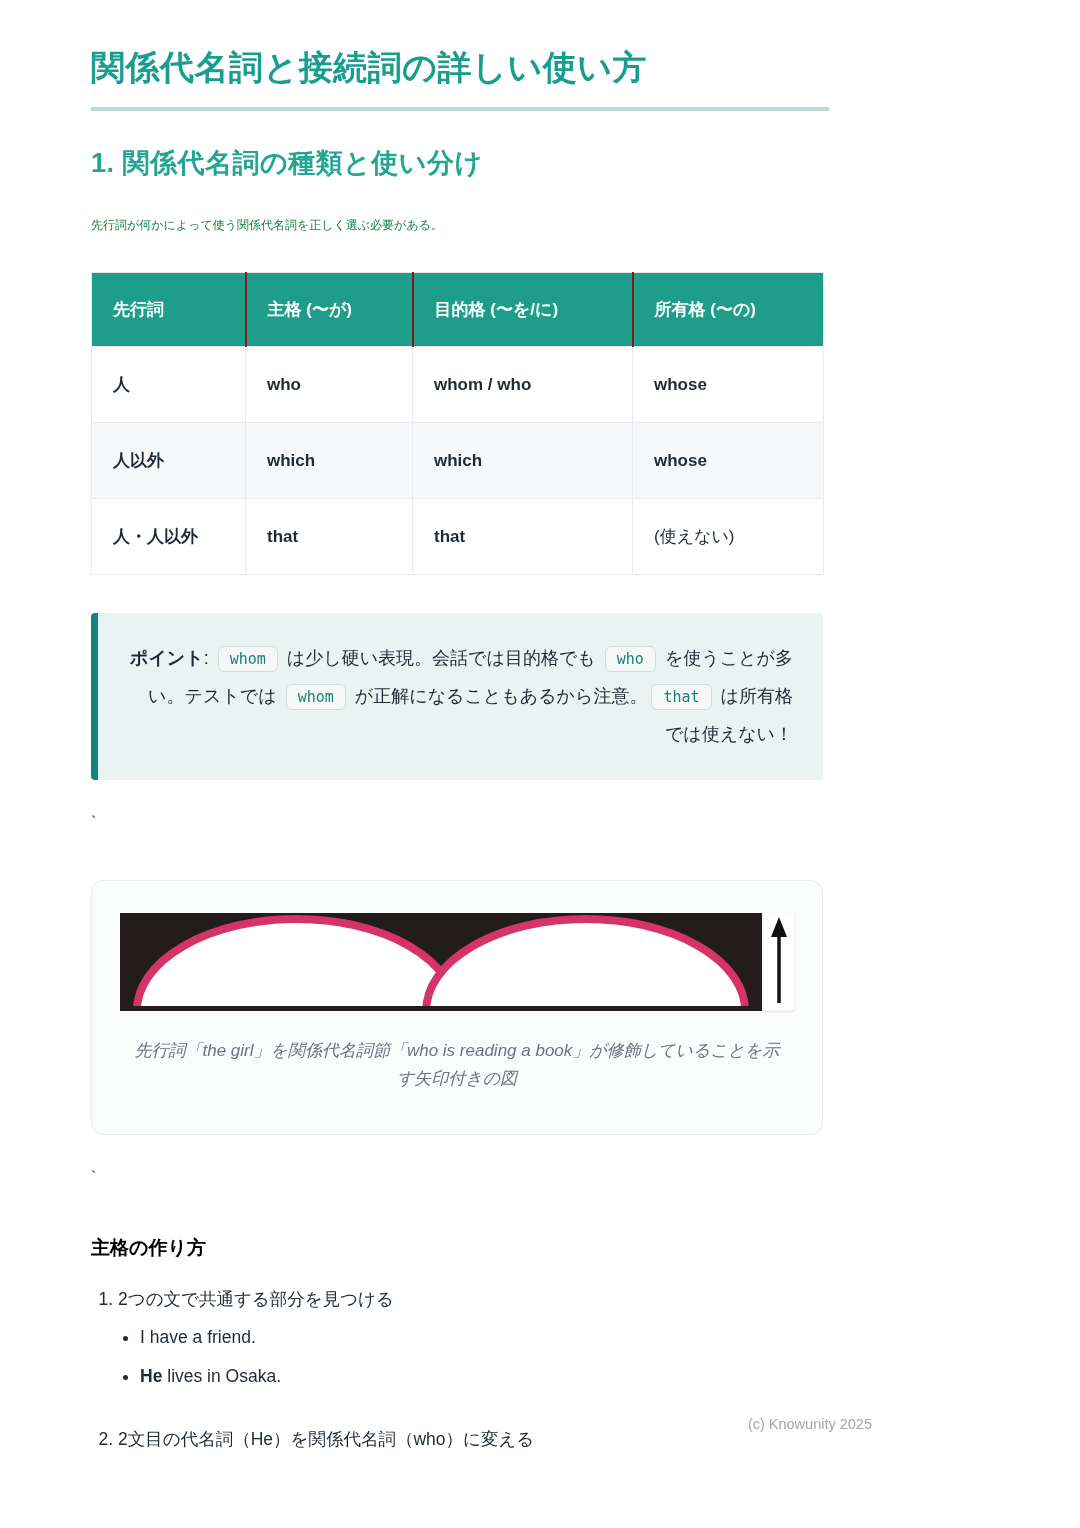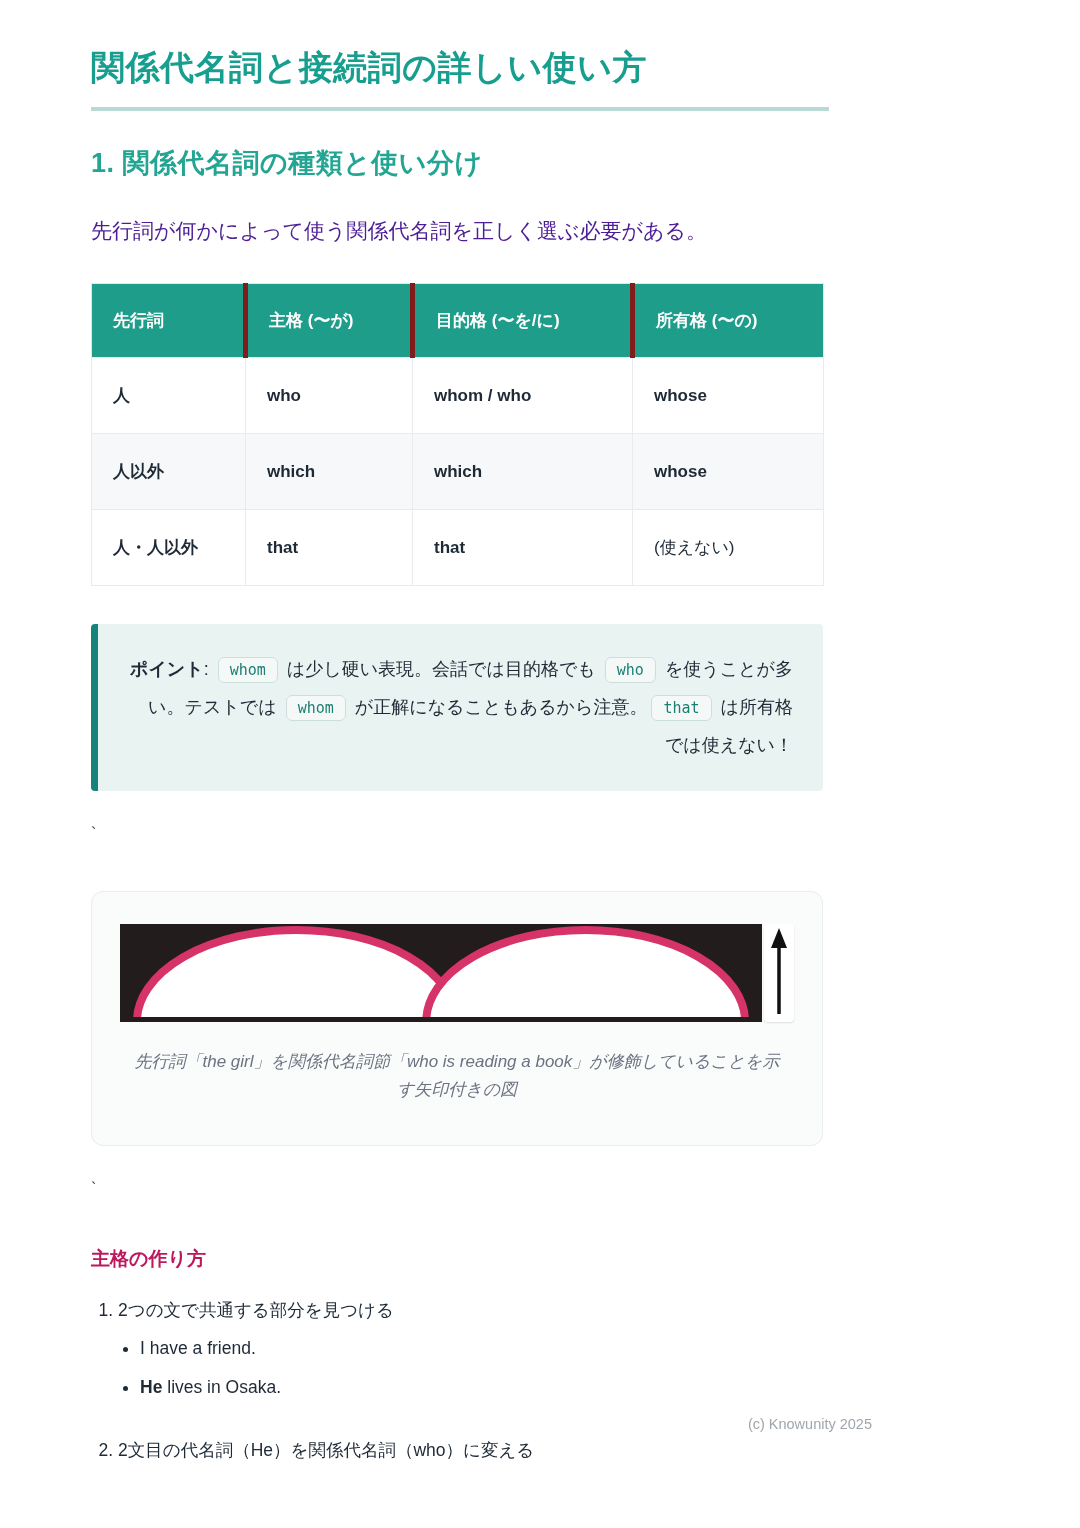--- a/index.html
+++ b/index.html
@@ -48,43 +48,43 @@
   }
   h2.section-heading {
     margin: 34px 0 0 0;
     font-size: 27px;
     font-weight: bold;
     color: #22a592;
     letter-spacing: 0.5px;
   }
   p.intro {
     margin: 36px 0 0 0;
-    font-size: 21px;
-    color: #4c1d95;
+    font-size: 12px;
+    color: #15803d;
   }
   
   table.rel-table {
     margin-top: 38px;
     width: 732px;
     border-collapse: collapse;
     table-layout: fixed;
     font-size: 17px;
     border: 1px solid #e4e7ea;
   }
   table.rel-table col.c1 { width: 154px; }
   table.rel-table col.c2 { width: 167px; }
   table.rel-table col.c3 { width: 220px; }
   table.rel-table col.c4 { width: 191px; }
   table.rel-table th {
     background: #1e9d8b;
     color: #ffffff;
     font-weight: bold;
     text-align: left;
     padding: 25px 10px 25px 21px;
-    border-right: 5px solid #7f1d1d;
+    border-right: 2px solid #7f1d1d;
   }
   table.rel-table th:last-child { border-right: none; }
   table.rel-table td {
     background: #ffffff;
     font-weight: bold;
     color: #1f2a37;
     padding: 26px 10px 26px 21px;
     border: 1px solid #e9ebee;
   }
   table.rel-table tr.alt td { background: #f7f8f9; }
@@ -159,21 +159,21 @@
     font-size: 17px;
     line-height: 1.6;
     color: #6b7280;
     text-align: center;
     padding: 0 8px;
   }
   h3.howto-heading {
     margin: 46px 0 0 0;
     font-size: 19px;
     font-weight: bold;
-    color: #be185d;
+    color: #000000;
   }
   ol.howto-list {
     margin: 26px 0 0 0;
     padding-left: 27px;
     font-size: 17.5px;
     color: #1f2a37;
   }
   ol.howto-list > li { margin-bottom: 26px; }
   ol.howto-list > li:last-child { margin-bottom: 0; margin-top: 40px; }
   ul.sub-bullets {

